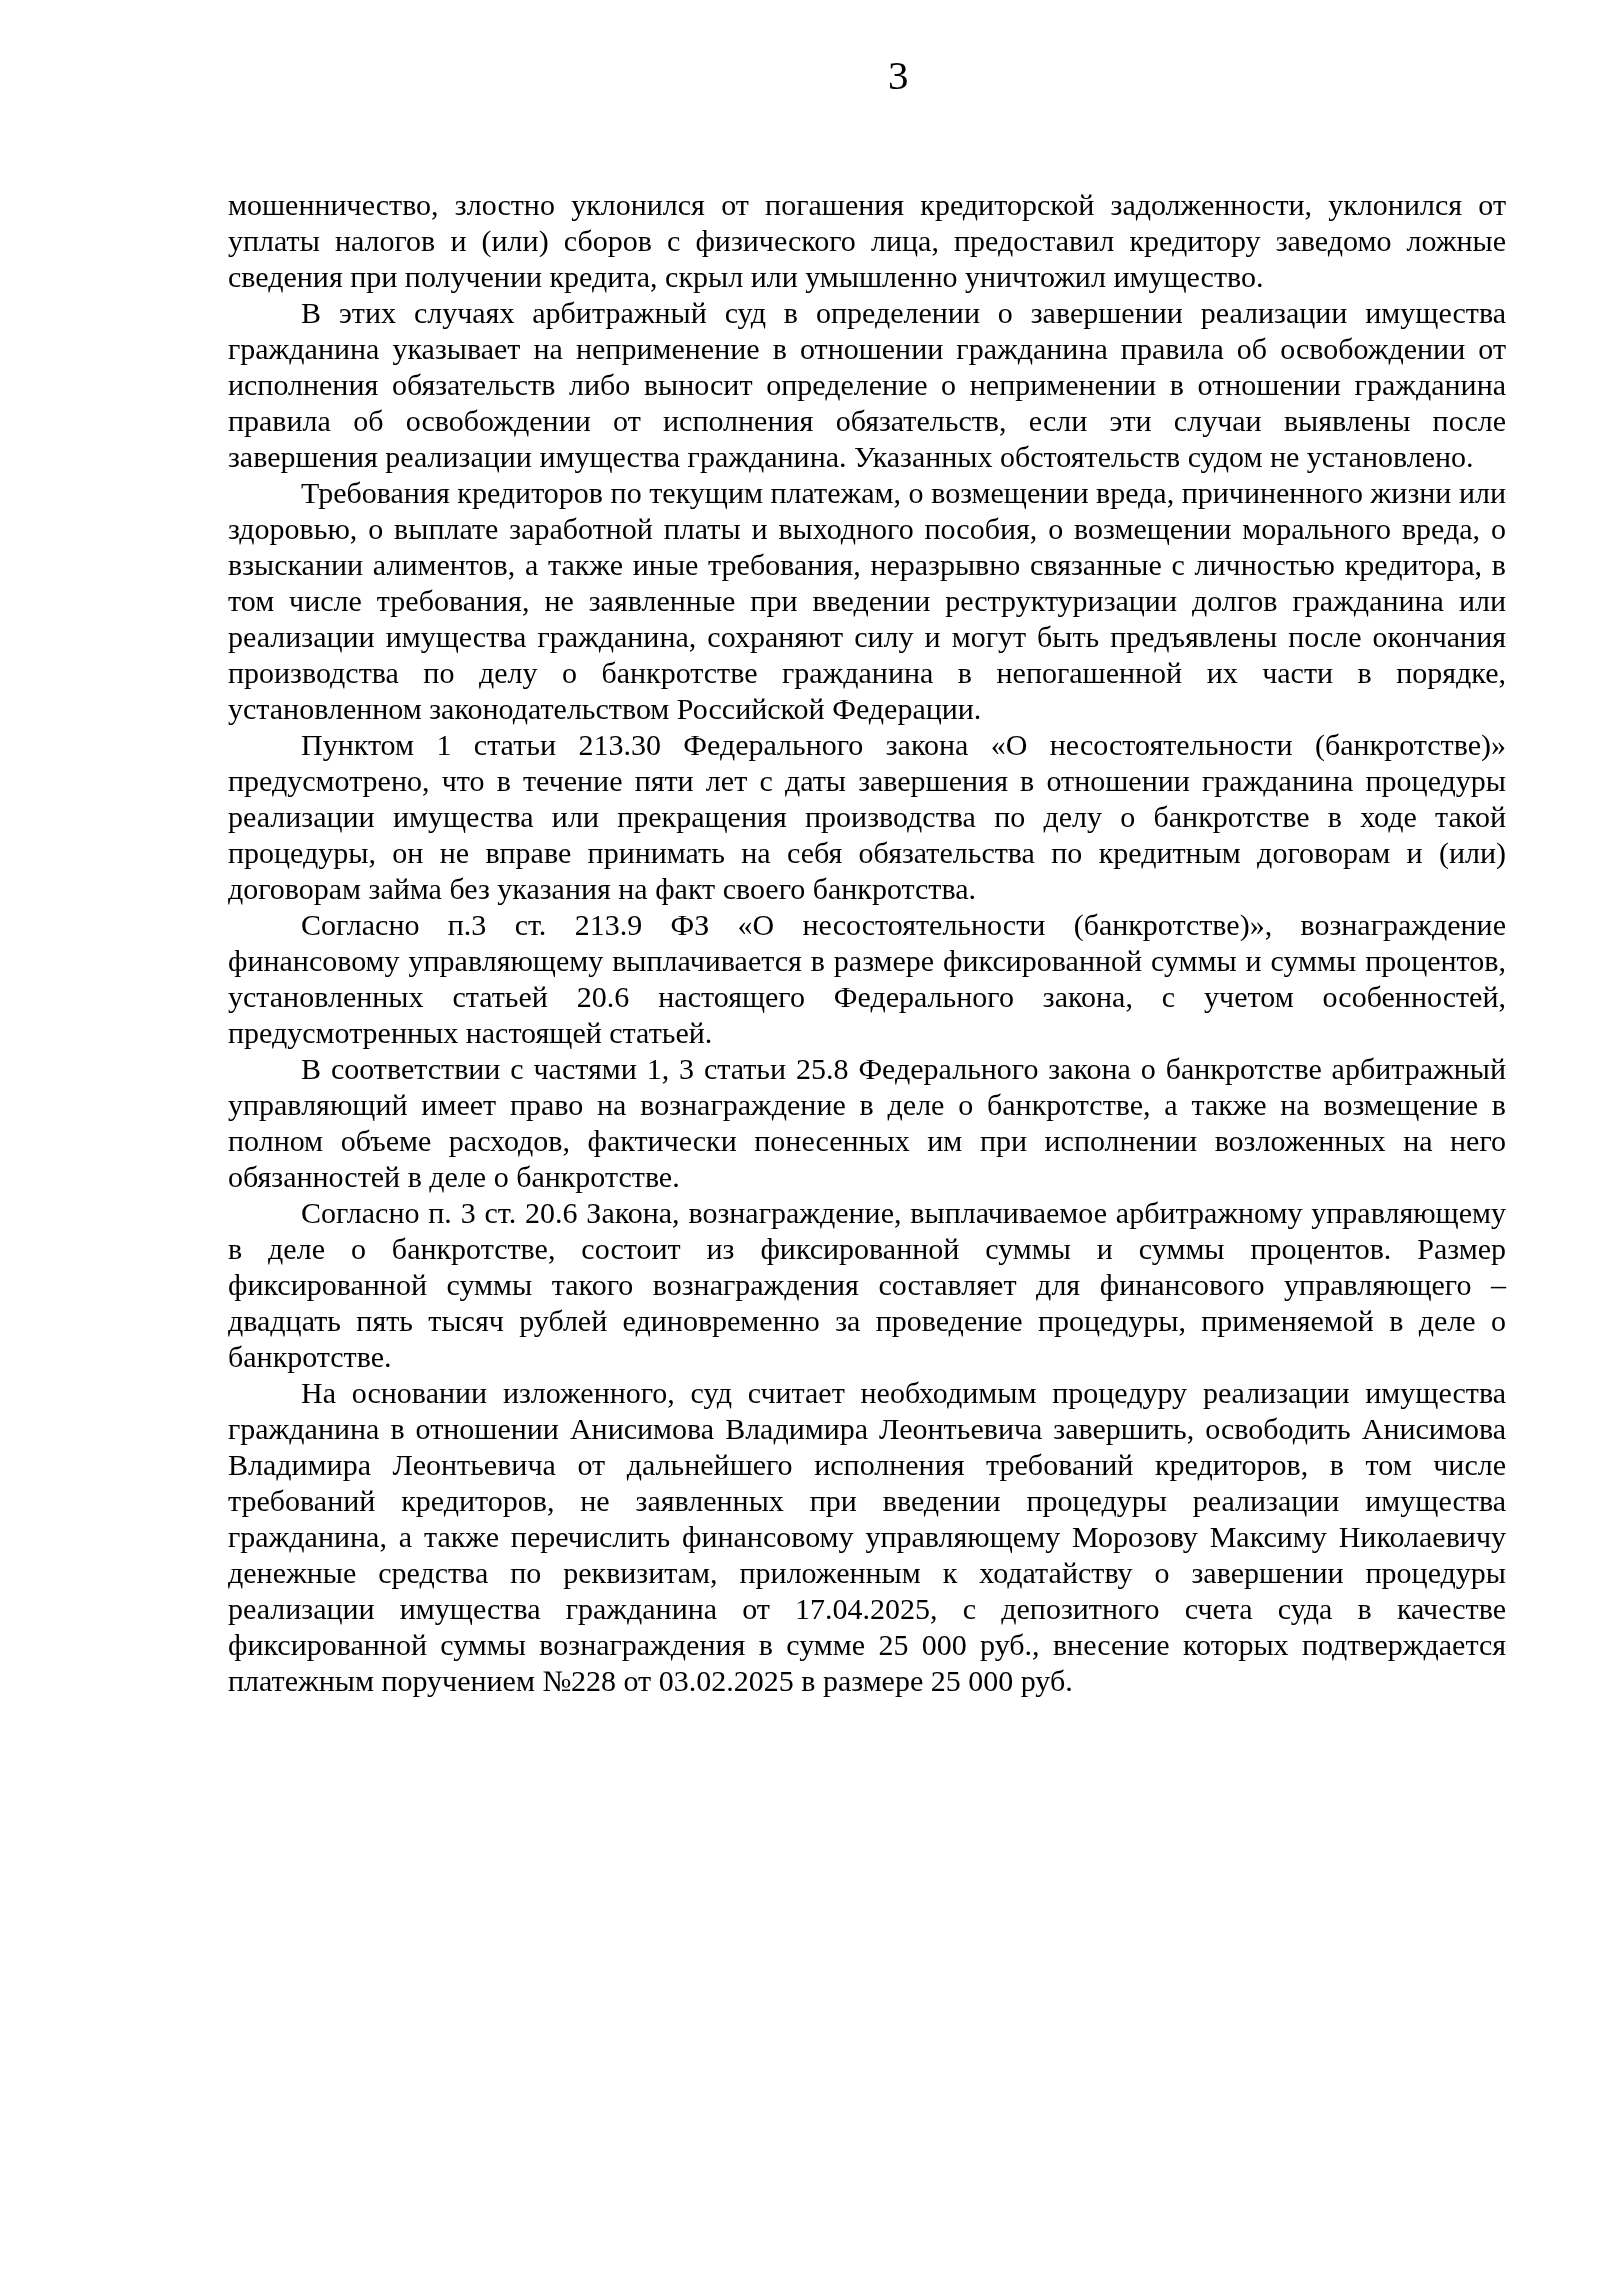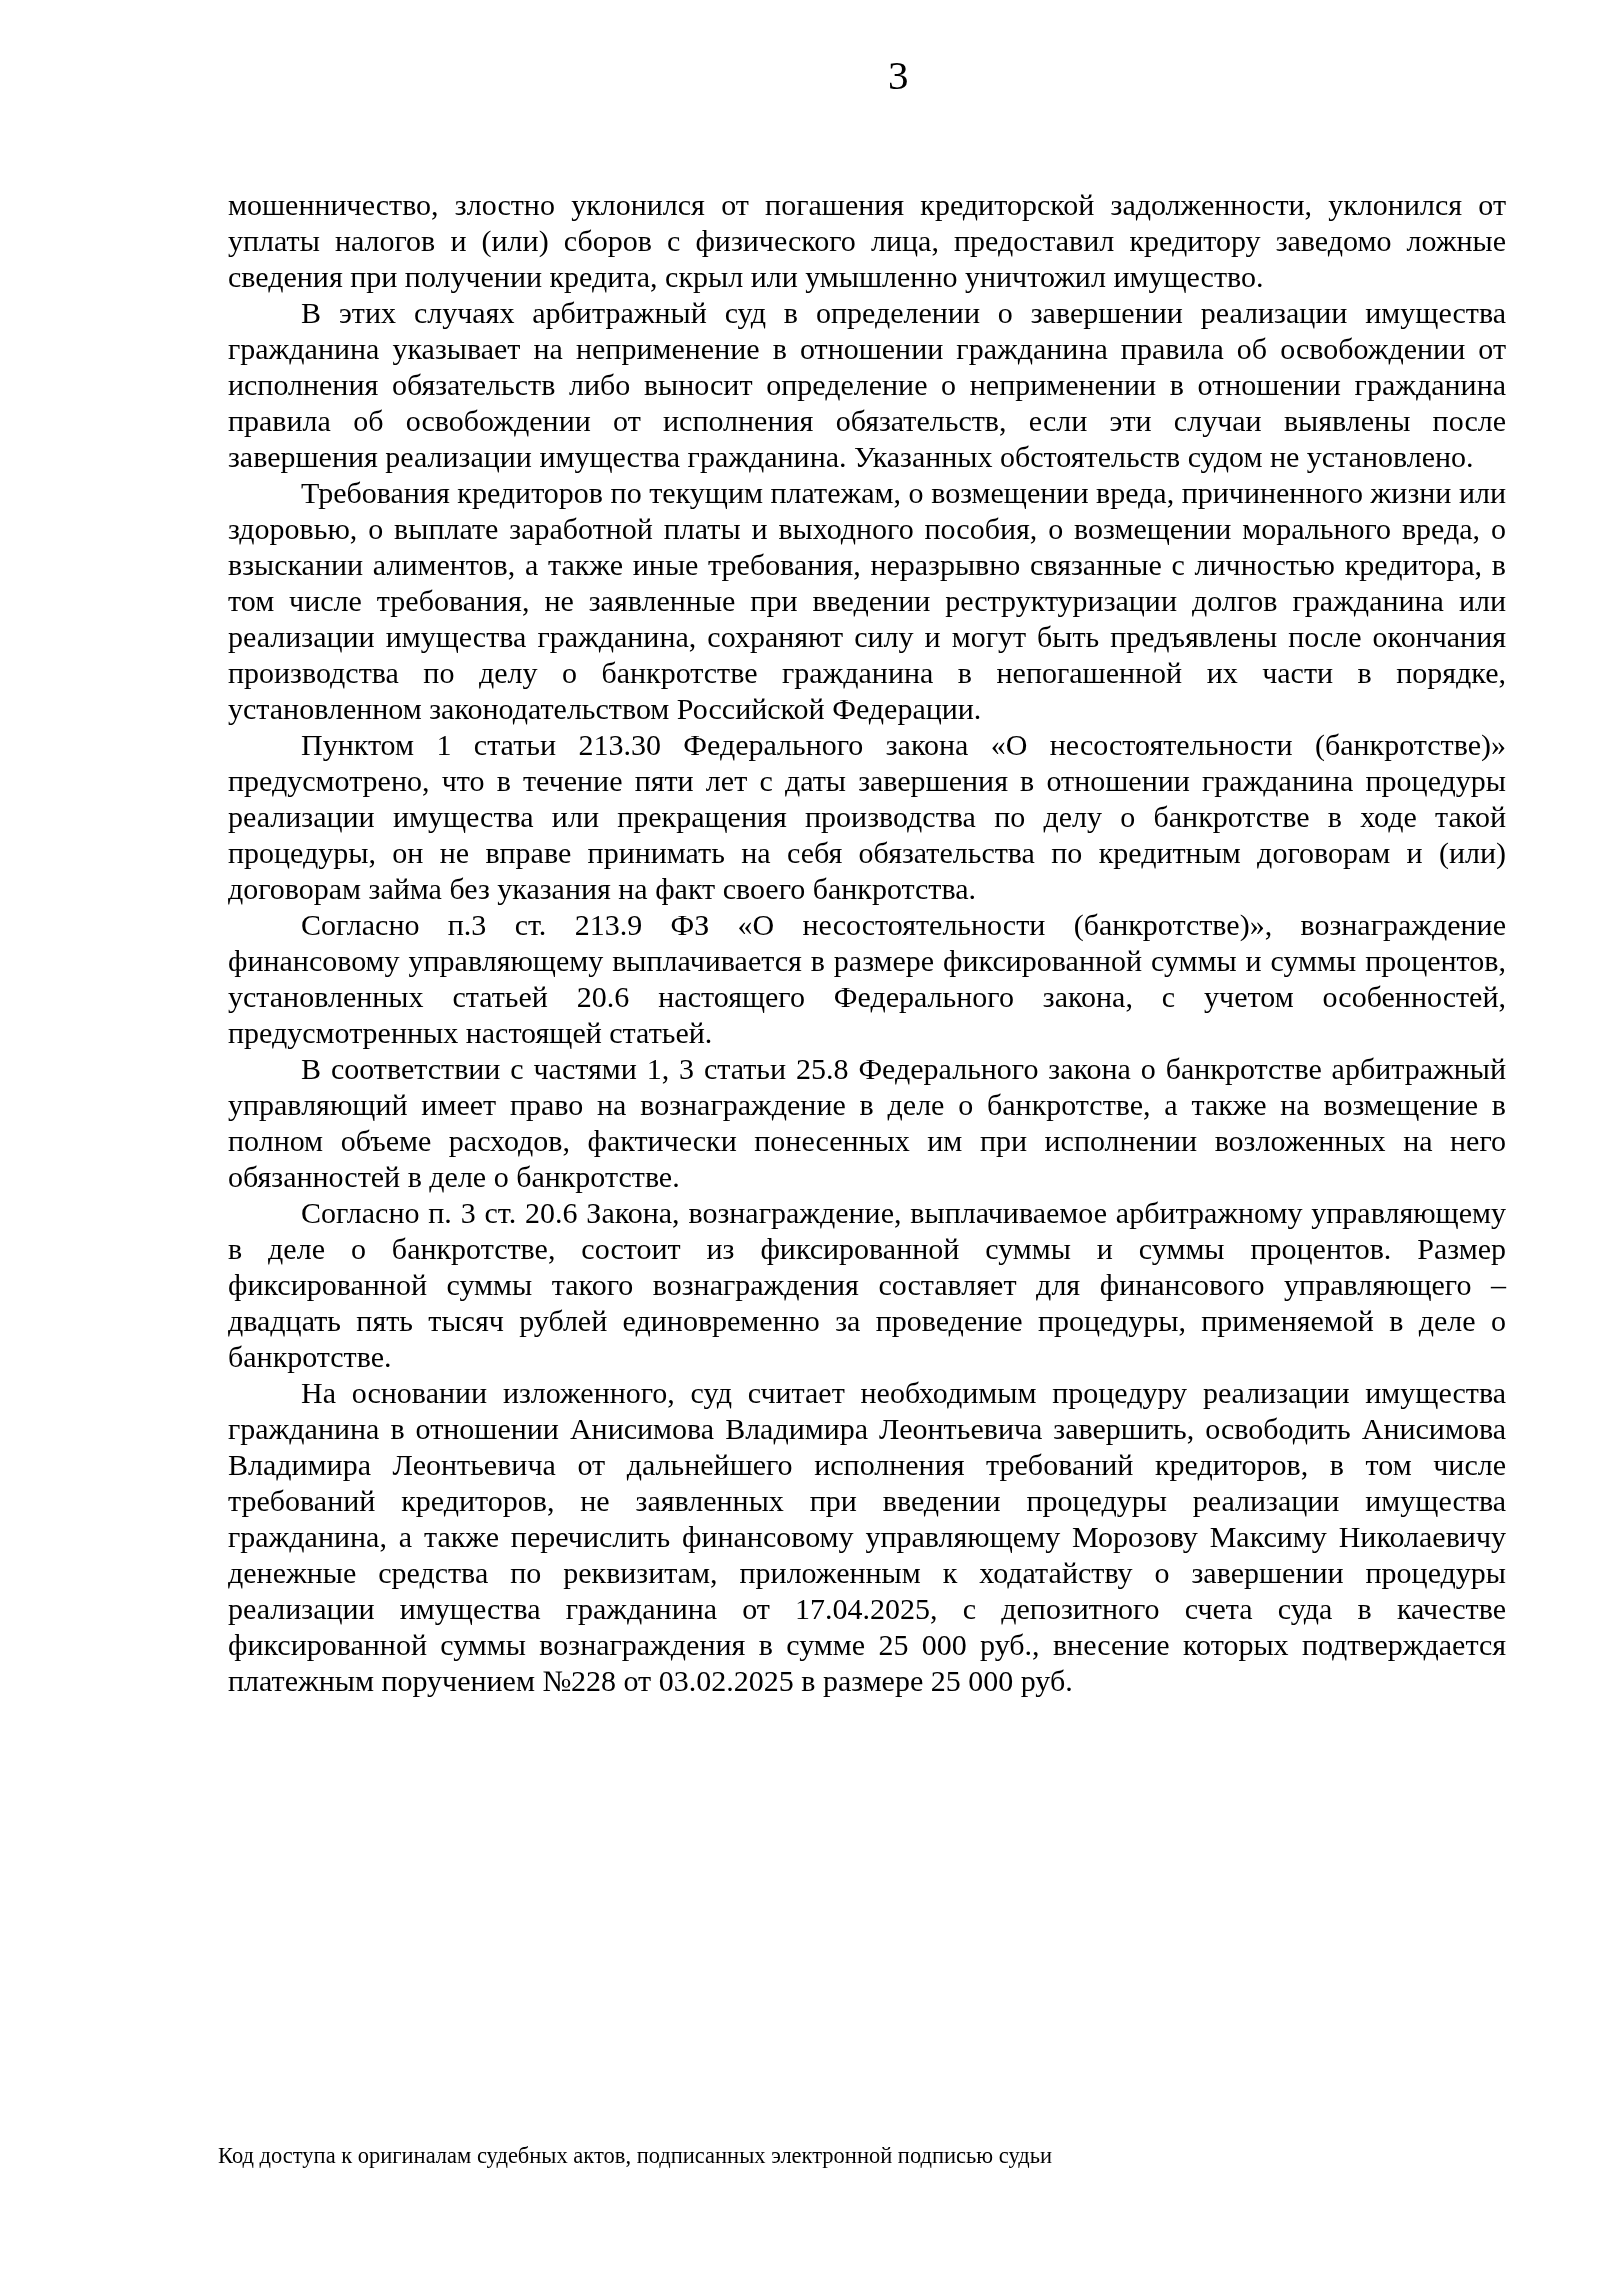--- a/index.html
+++ b/index.html
@@ -64,15 +64,14 @@
       <p class="para">мошенничество, злостно уклонился от погашения кредиторской задолженности, уклонился от уплаты налогов и (или) сборов с физического лица, предоставил кредитору заведомо ложные сведения при получении кредита, скрыл или умышленно уничтожил имущество.</p>
       <p class="para">В этих случаях арбитражный суд в определении о завершении реализации имущества гражданина указывает на неприменение в отношении гражданина правила об освобождении от исполнения обязательств либо выносит определение о неприменении в отношении гражданина правила об освобождении от исполнения обязательств, если эти случаи выявлены после завершения реализации имущества гражданина. Указанных обстоятельств судом не установлено.</p>
       <p class="para">Требования кредиторов по текущим платежам, о возмещении вреда, причиненного жизни или здоровью, о выплате заработной платы и выходного пособия, о возмещении морального вреда, о взыскании алиментов, а также иные требования, неразрывно связанные с личностью кредитора, в том числе требования, не заявленные при введении реструктуризации долгов гражданина или реализации имущества гражданина, сохраняют силу и могут быть предъявлены после окончания производства по делу о банкротстве гражданина в непогашенной их части в порядке, установленном законодательством Российской Федерации.</p>
       <p class="para">Пунктом 1 статьи 213.30 Федерального закона «О несостоятельности (банкротстве)» предусмотрено, что в течение пяти лет с даты завершения в отношении гражданина процедуры реализации имущества или прекращения производства по делу о банкротстве в ходе такой процедуры, он не вправе принимать на себя обязательства по кредитным договорам и (или) договорам займа без указания на факт своего банкротства.</p>
       <p class="para">Согласно п.3 ст. 213.9 ФЗ «О несостоятельности (банкротстве)», вознаграждение финансовому управляющему выплачивается в размере фиксированной суммы и суммы процентов, установленных статьей 20.6 настоящего Федерального закона, с учетом особенностей, предусмотренных настоящей статьей.</p>
       <p class="para">В соответствии с частями 1, 3 статьи 25.8 Федерального закона о банкротстве арбитражный управляющий имеет право на вознаграждение в деле о банкротстве, а также на возмещение в полном объеме расходов, фактически понесенных им при исполнении возложенных на него обязанностей в деле о банкротстве.</p>
       <p class="para">Согласно п. 3 ст. 20.6 Закона, вознаграждение, выплачиваемое арбитражному управляющему в деле о банкротстве, состоит из фиксированной суммы и суммы процентов. Размер фиксированной суммы такого вознаграждения составляет для финансового управляющего – двадцать пять тысяч рублей единовременно за проведение процедуры, применяемой в деле о банкротстве.</p>
       <p class="para">На основании изложенного, суд считает необходимым процедуру реализации имущества гражданина в отношении Анисимова Владимира Леонтьевича завершить, освободить Анисимова Владимира Леонтьевича от дальнейшего исполнения требований кредиторов, в том числе требований кредиторов, не заявленных при введении процедуры реализации имущества гражданина, а также перечислить финансовому управляющему Морозову Максиму Николаевичу денежные средства по реквизитам, приложенным к ходатайству о завершении процедуры реализации имущества гражданина от 17.04.2025, с депозитного счета суда в качестве фиксированной суммы вознаграждения в сумме 25 000 руб., внесение которых подтверждается платежным поручением №228 от 03.02.2025 в размере 25 000 руб.</p>
     </div>
 
-  <div class="footer-note">Код доступа к оригиналам судебных актов, подписанных электронной подписью судьи</div>
 </div>
 
 
 </body></html>

